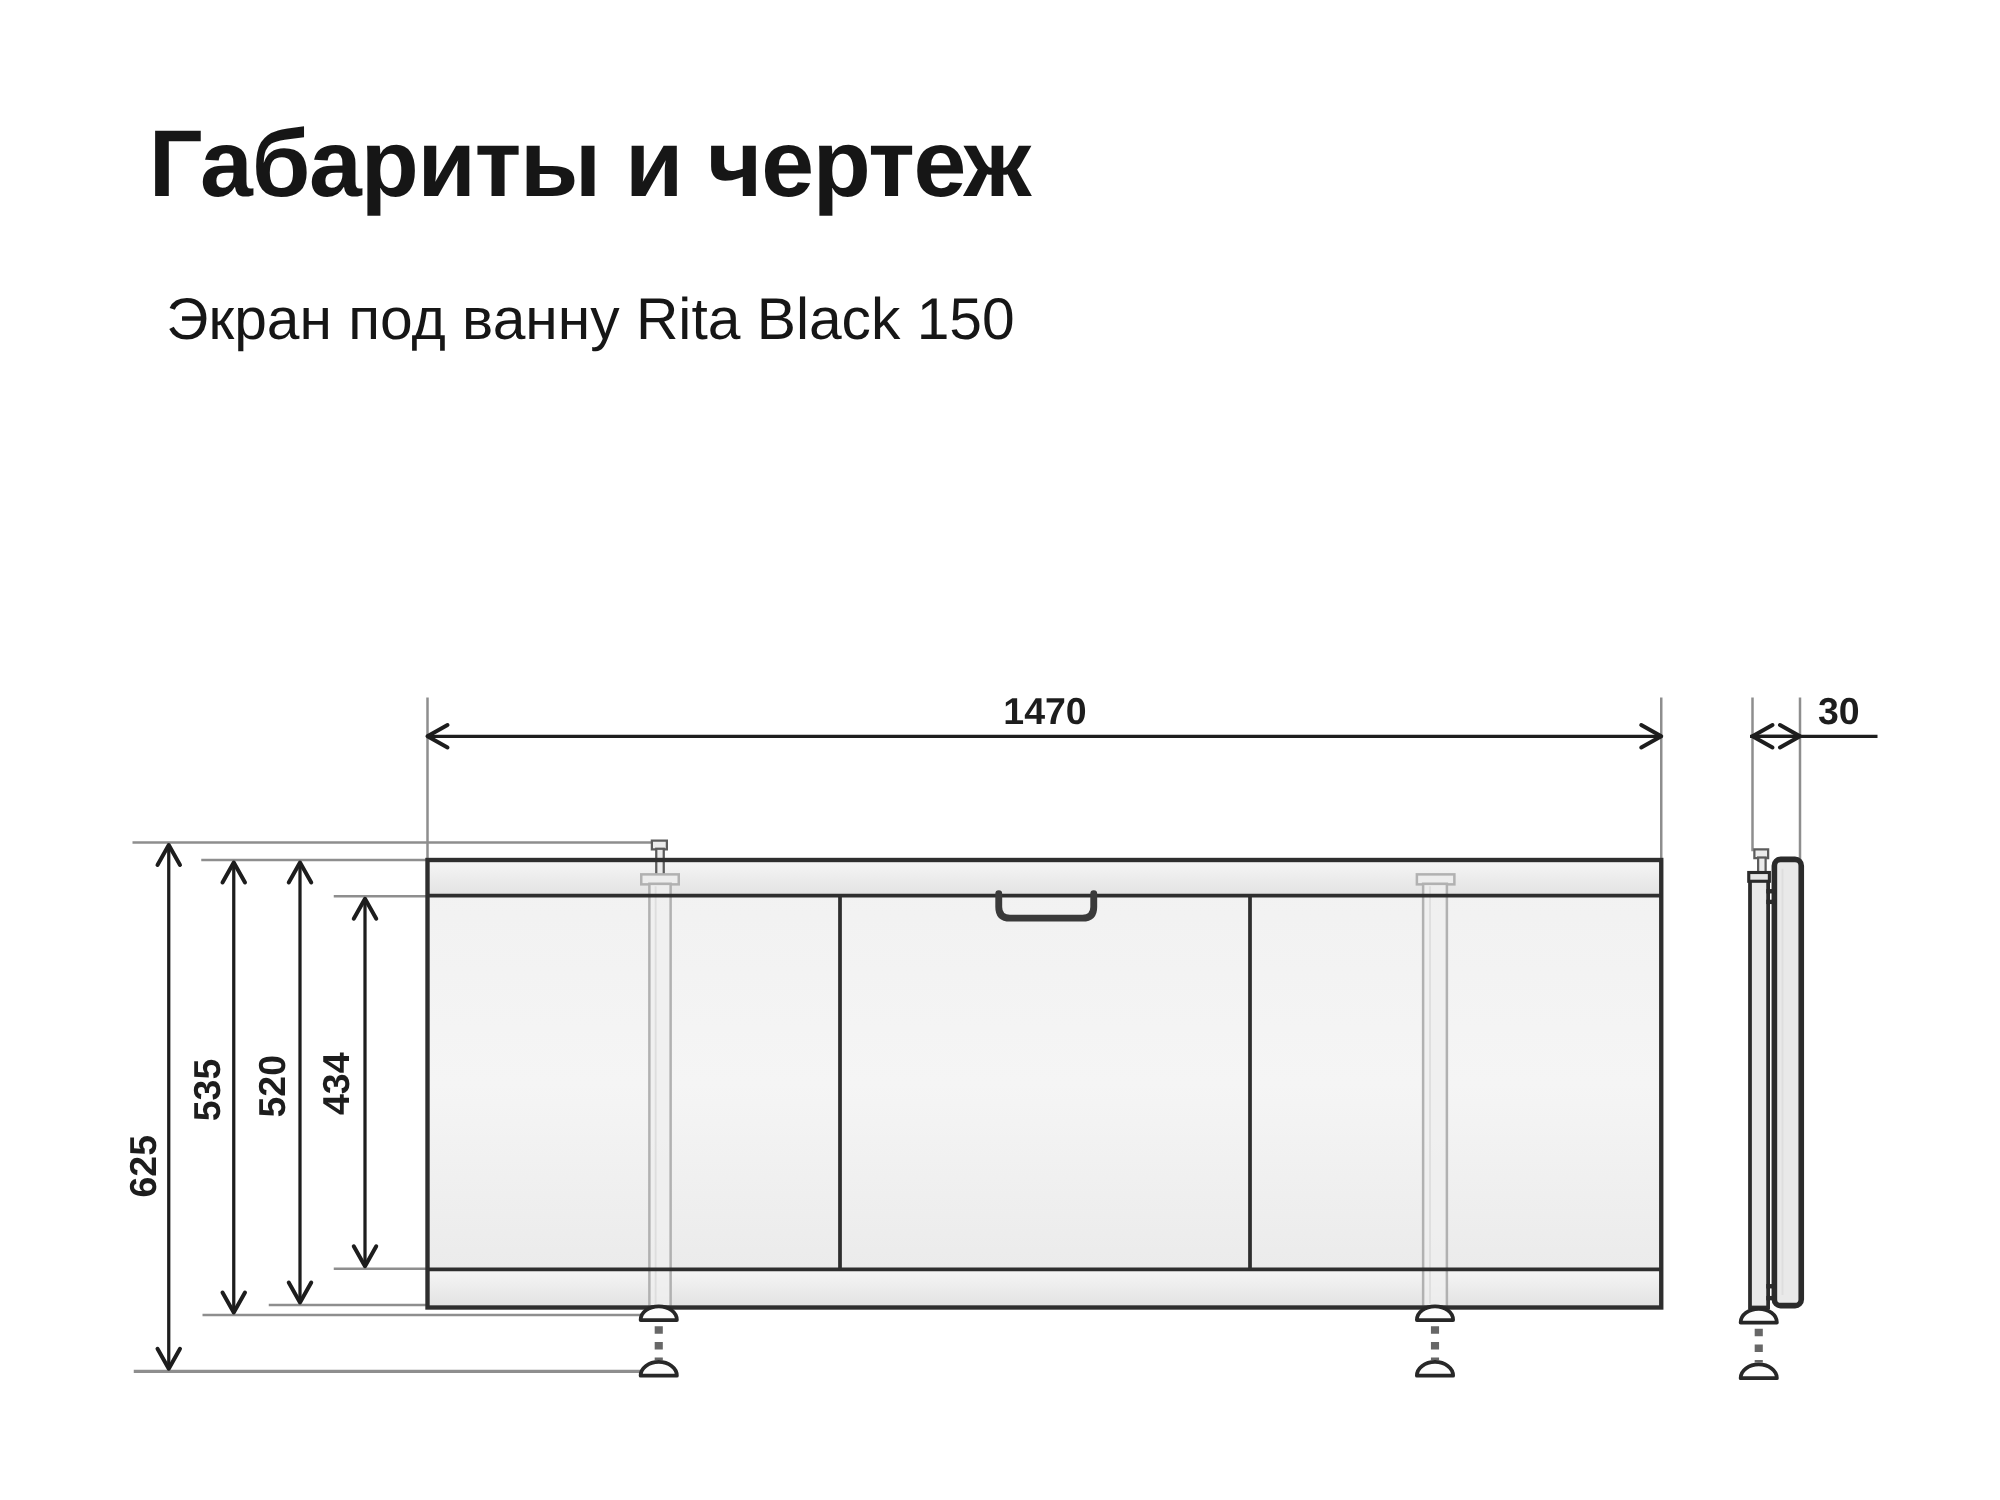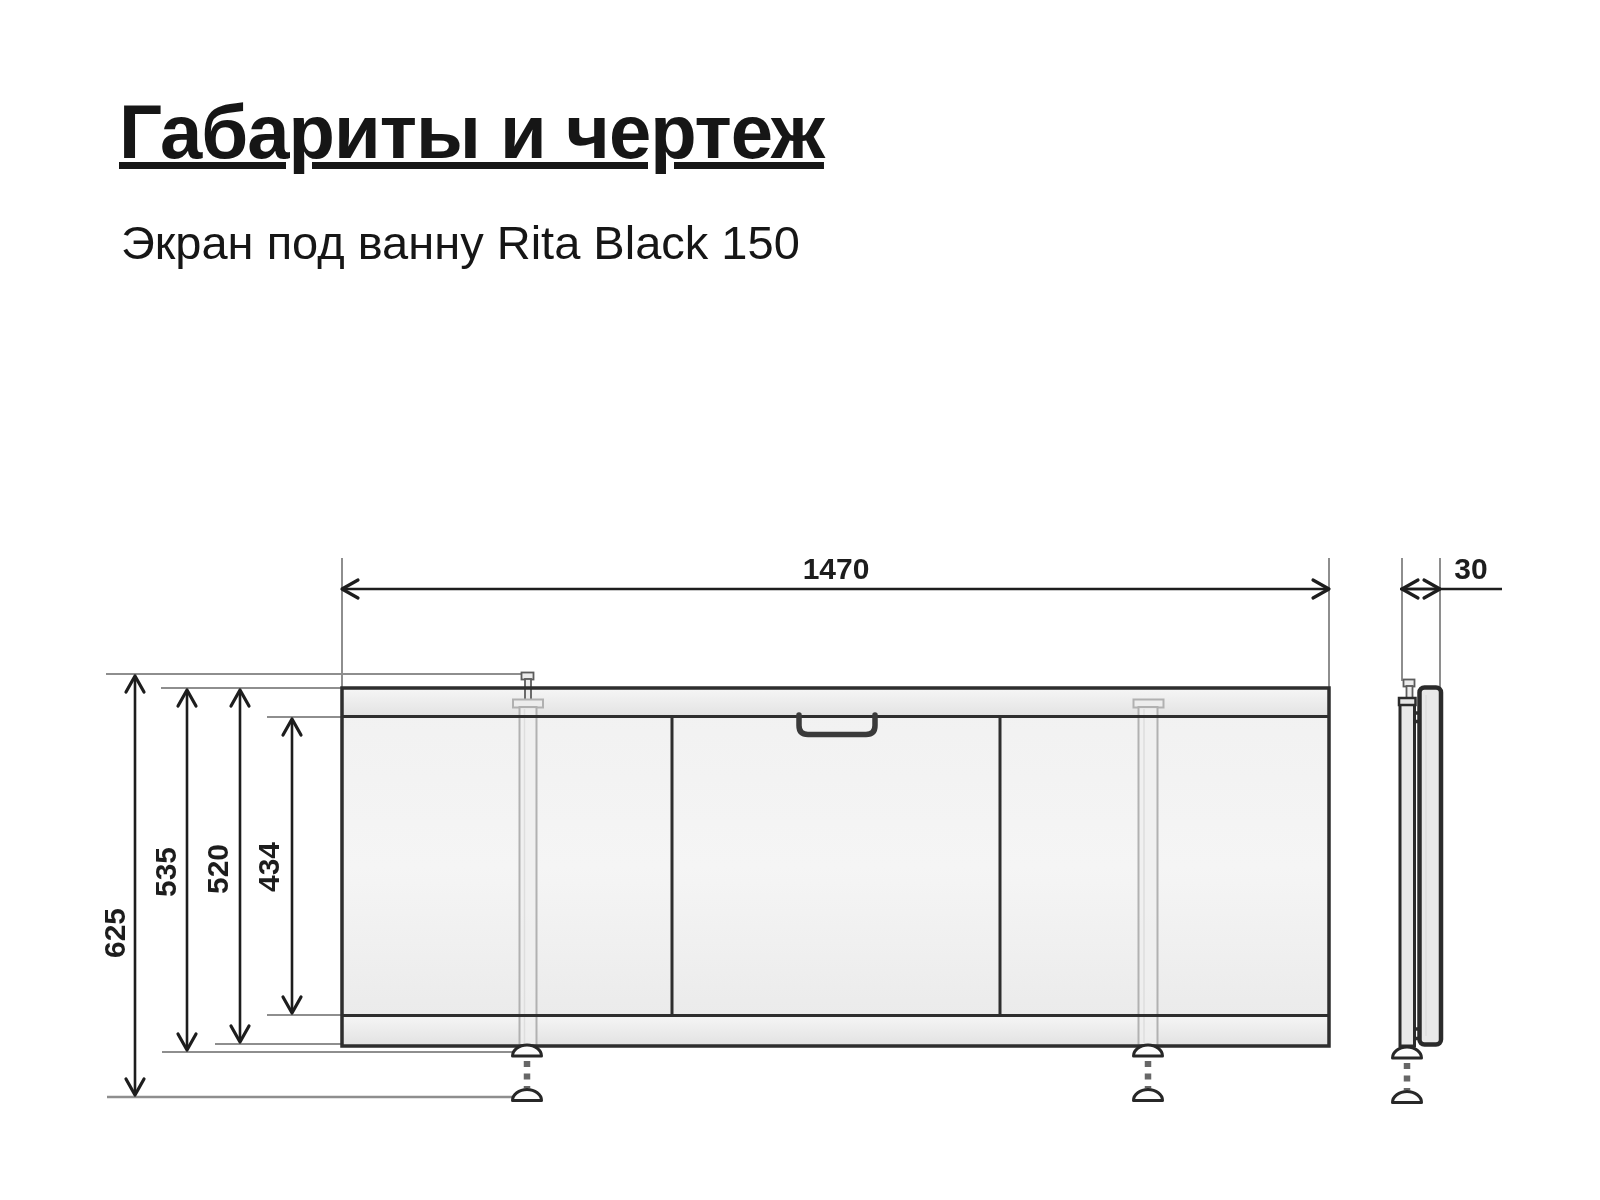--- a/index.html
+++ b/index.html
@@ -8,24 +8,24 @@
     --foot-fill:#fcfcfc; --dash-gray:#676767;
   }
   *{box-sizing:border-box}
   html,body{margin:0;padding:0}
   body{
     width:1600px;height:1200px;position:relative;overflow:hidden;
     background:var(--bg);font-family:"Liberation Sans",sans-serif;color:var(--text);
   }
   .page-title{
     position:absolute;left:119px;top:90px;margin:0;
-    font-size:76px;font-weight:700;letter-spacing:-1px;line-height:1.1;color:var(--text);text-decoration:underline;
+    font-size:76px;font-weight:700;letter-spacing:-1px;line-height:1.1;color:var(--text);
   }
   .page-subtitle{
-    position:absolute;left:121px;top:216px;margin:0;
+    position:absolute;left:121px;top:216px;margin:12px;
     font-size:47px;font-weight:400;line-height:1.15;color:var(--text);
   }
   .drawing-svg{position:absolute;left:0;top:0;width:1600px;height:1200px;display:block}
 
   
   .ext{stroke:var(--line-gray);stroke-width:2;fill:none}
   .ext-bold{stroke:var(--line-gray);stroke-width:2.6;fill:none}
   .dim{stroke:var(--ink);stroke-width:2.6;fill:none}
   .dimlabel{font-family:"Liberation Sans",sans-serif;font-size:30px;font-weight:700;fill:var(--ink)}
   .pfill-base{fill:url(#gBody)}

